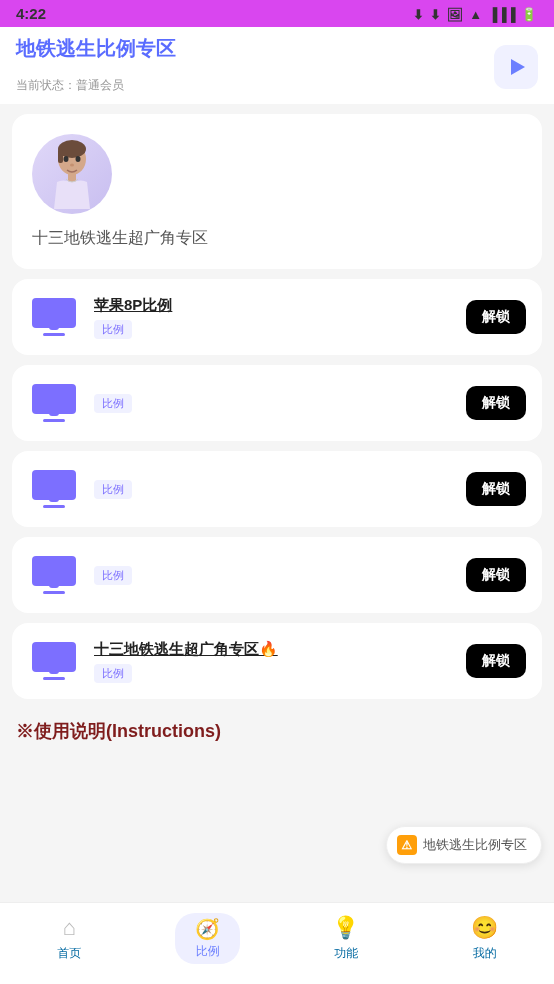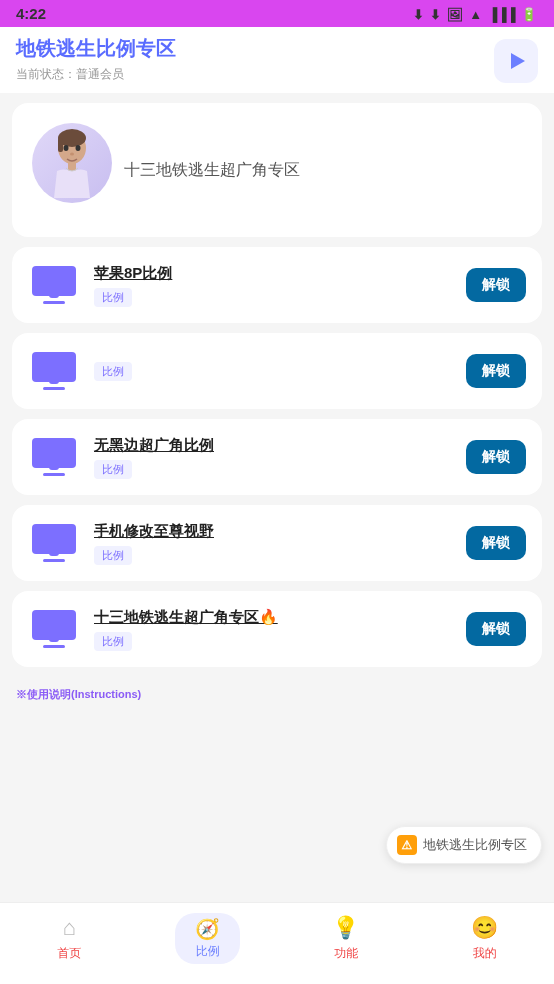--- a/index.html
+++ b/index.html
@@ -37,21 +37,21 @@
     }
     .header-title {
       font-size: 20px;
       font-weight: 700;
       color: #5a6cff;
       line-height: 1.3;
     }
     .header-subtitle {
       font-size: 12px;
       color: #999;
-      margin-top: 5px;
+      margin-top: 16px;
     }
     .header-play-btn {
       width: 44px;
       height: 44px;
       background: #f0f1ff;
       border-radius: 12px;
       display: flex;
       align-items: center;
       justify-content: center;
       cursor: pointer;
@@ -66,23 +66,22 @@
       margin-left: 3px;
     }
 
     
     .hero {
       background: #fff;
       margin: 10px 12px;
       border-radius: 16px;
       padding: 20px;
       display: flex;
-      flex-direction: row;
-      align-items: center;
-      gap: 12px;
+      flex-direction: column;
+      align-items: flex-start;
     }
     .hero-avatar {
       width: 80px;
       height: 80px;
       border-radius: 50%;
       background: linear-gradient(135deg, #e0d8f8 0%, #c8bef0 100%);
       display: flex;
       align-items: center;
       justify-content: center;
       overflow: hidden;
@@ -166,21 +165,21 @@
     }
     .item-tag {
       display: inline-block;
       background: #f0f1ff;
       color: #7c6fff;
       font-size: 11px;
       padding: 2px 8px;
       border-radius: 4px;
     }
     .unlock-btn {
-      background: #0369a1;
+      background: #000000;
       color: #fff;
       border: none;
       border-radius: 10px;
       padding: 8px 16px;
       font-size: 14px;
       font-weight: 600;
       cursor: pointer;
       flex-shrink: 0;
     }
 
@@ -210,23 +209,23 @@
       align-items: center;
       justify-content: center;
       color: #fff;
       font-size: 12px;
       font-weight: 700;
     }
 
     
     .instructions {
       padding: 10px 16px;
-      font-size: 11px;
+      font-size: 18px;
       font-weight: 600;
-      color: #8b5cf6;
+      color: #7f1d1d;
     }
 
     
     .bottom-nav {
       position: fixed;
       bottom: 0;
       left: 0;
       width: 554px;
       background: #fff;
       border-top: 1px solid #eee;
@@ -242,21 +241,21 @@
       gap: 4px;
       cursor: pointer;
       flex: 1;
     }
     .nav-icon {
       font-size: 22px;
       color: #bbb;
     }
     .nav-label {
       font-size: 12px;
-      color: #ef4444;
+      color: #0369a1;
     }
     .nav-item.active .nav-icon,
     .nav-item.active .nav-label {
       color: #6c7fff;
     }
     .nav-item.active .nav-pill {
       background: #eeefff;
       border-radius: 20px;
       padding: 4px 20px 4px;
       display: flex;
@@ -349,36 +348,34 @@
 
   <div class="list-item">
     <div class="item-icon">
       <div class="monitor-icon">
         <div class="monitor-screen"></div>
         <div class="monitor-stand" style="bottom:6px;width:10px;height:7px;"></div>
         <div class="monitor-base" style="bottom:0;"></div>
       </div>
     </div>
     <div class="item-info">
-      <div class="item-name">无黑边超广角比例</div>
       <span class="item-tag">比例</span>
     </div>
     <button class="unlock-btn">解锁</button>
   </div>
 
   <div class="list-item">
     <div class="item-icon">
       <div class="monitor-icon">
         <div class="monitor-screen"></div>
         <div class="monitor-stand" style="bottom:6px;width:10px;height:7px;"></div>
         <div class="monitor-base" style="bottom:0;"></div>
       </div>
     </div>
     <div class="item-info">
-      <div class="item-name">手机修改至尊视野</div>
       <span class="item-tag">比例</span>
     </div>
     <button class="unlock-btn">解锁</button>
   </div>
 
   <div class="list-item">
     <div class="item-icon">
       <div class="monitor-icon">
         <div class="monitor-screen"></div>
         <div class="monitor-stand" style="bottom:6px;width:10px;height:7px;"></div>

